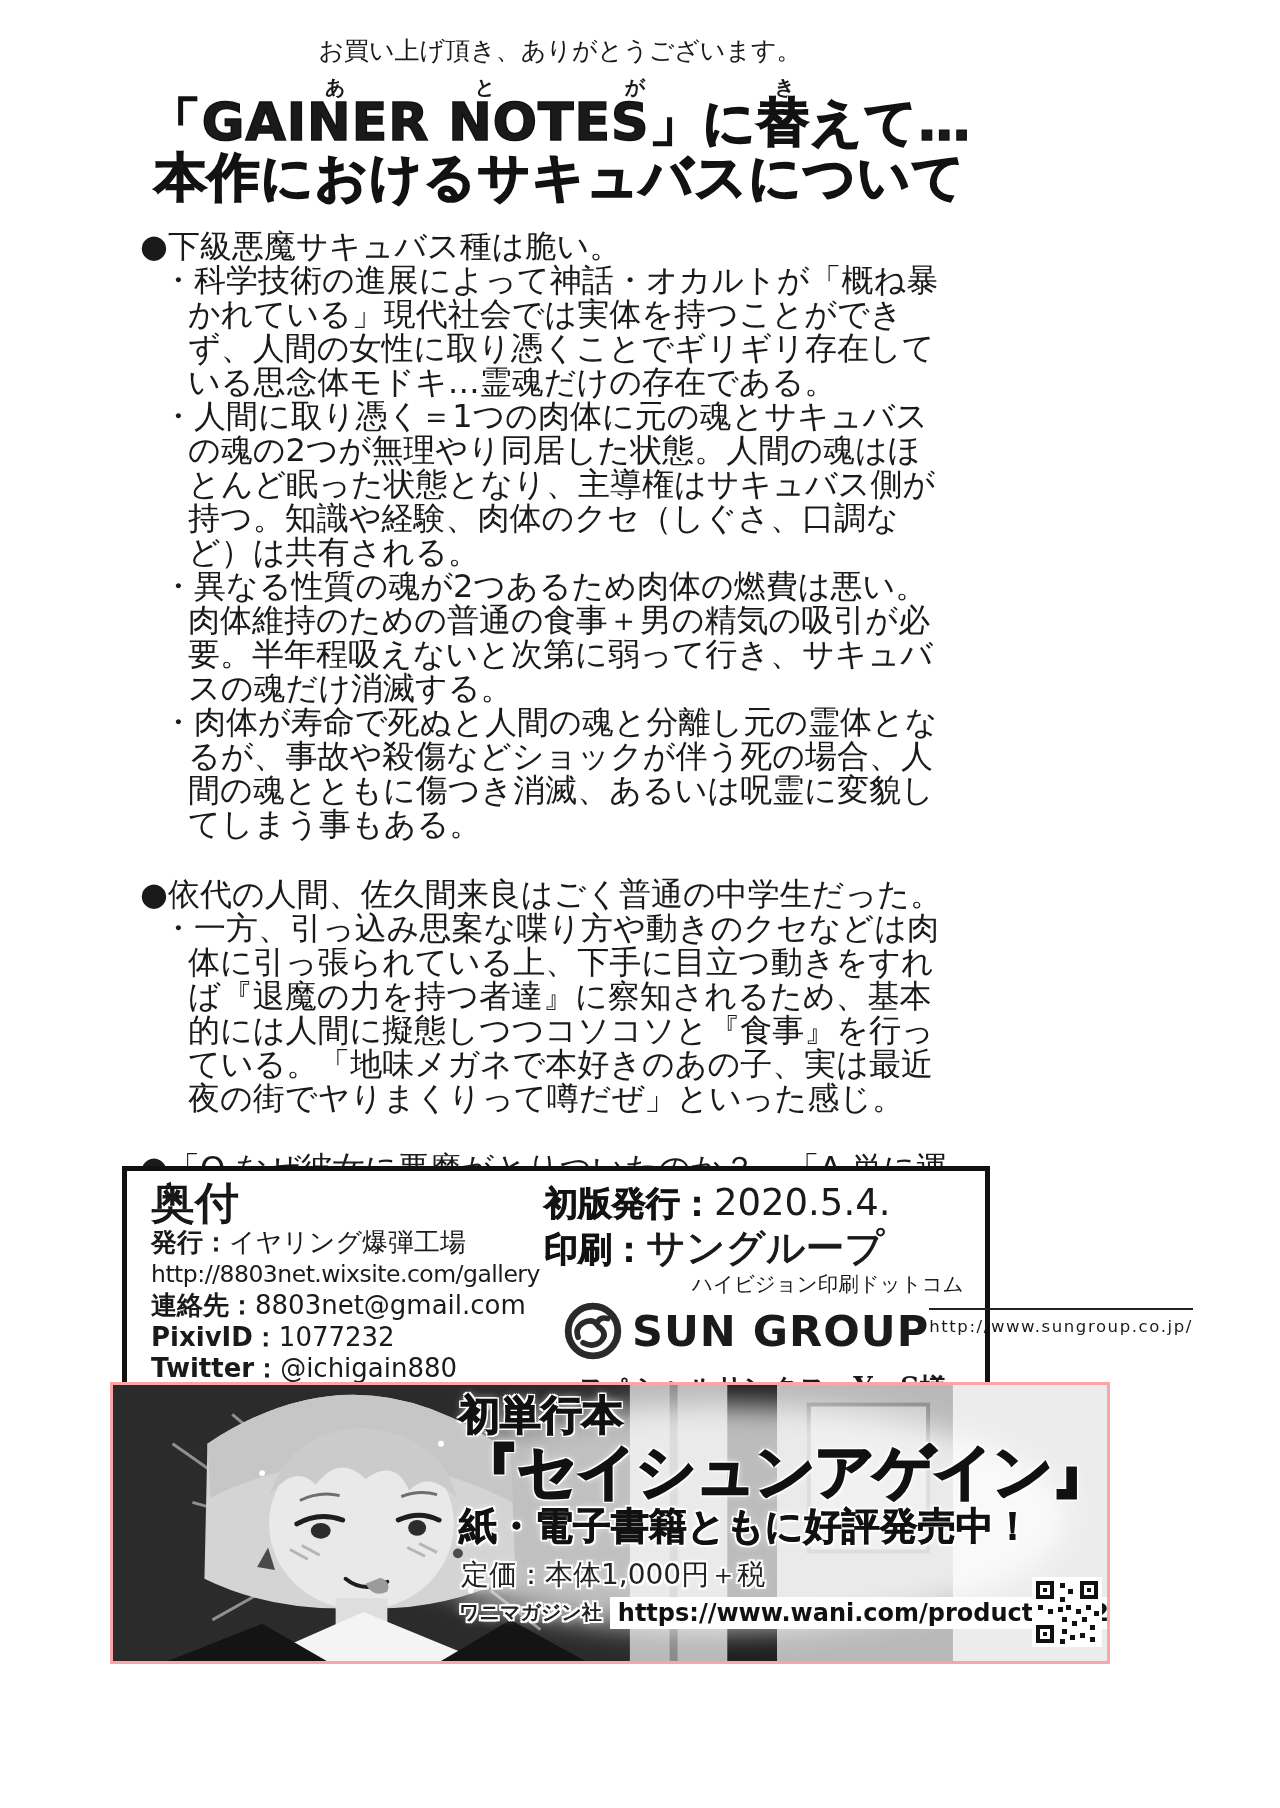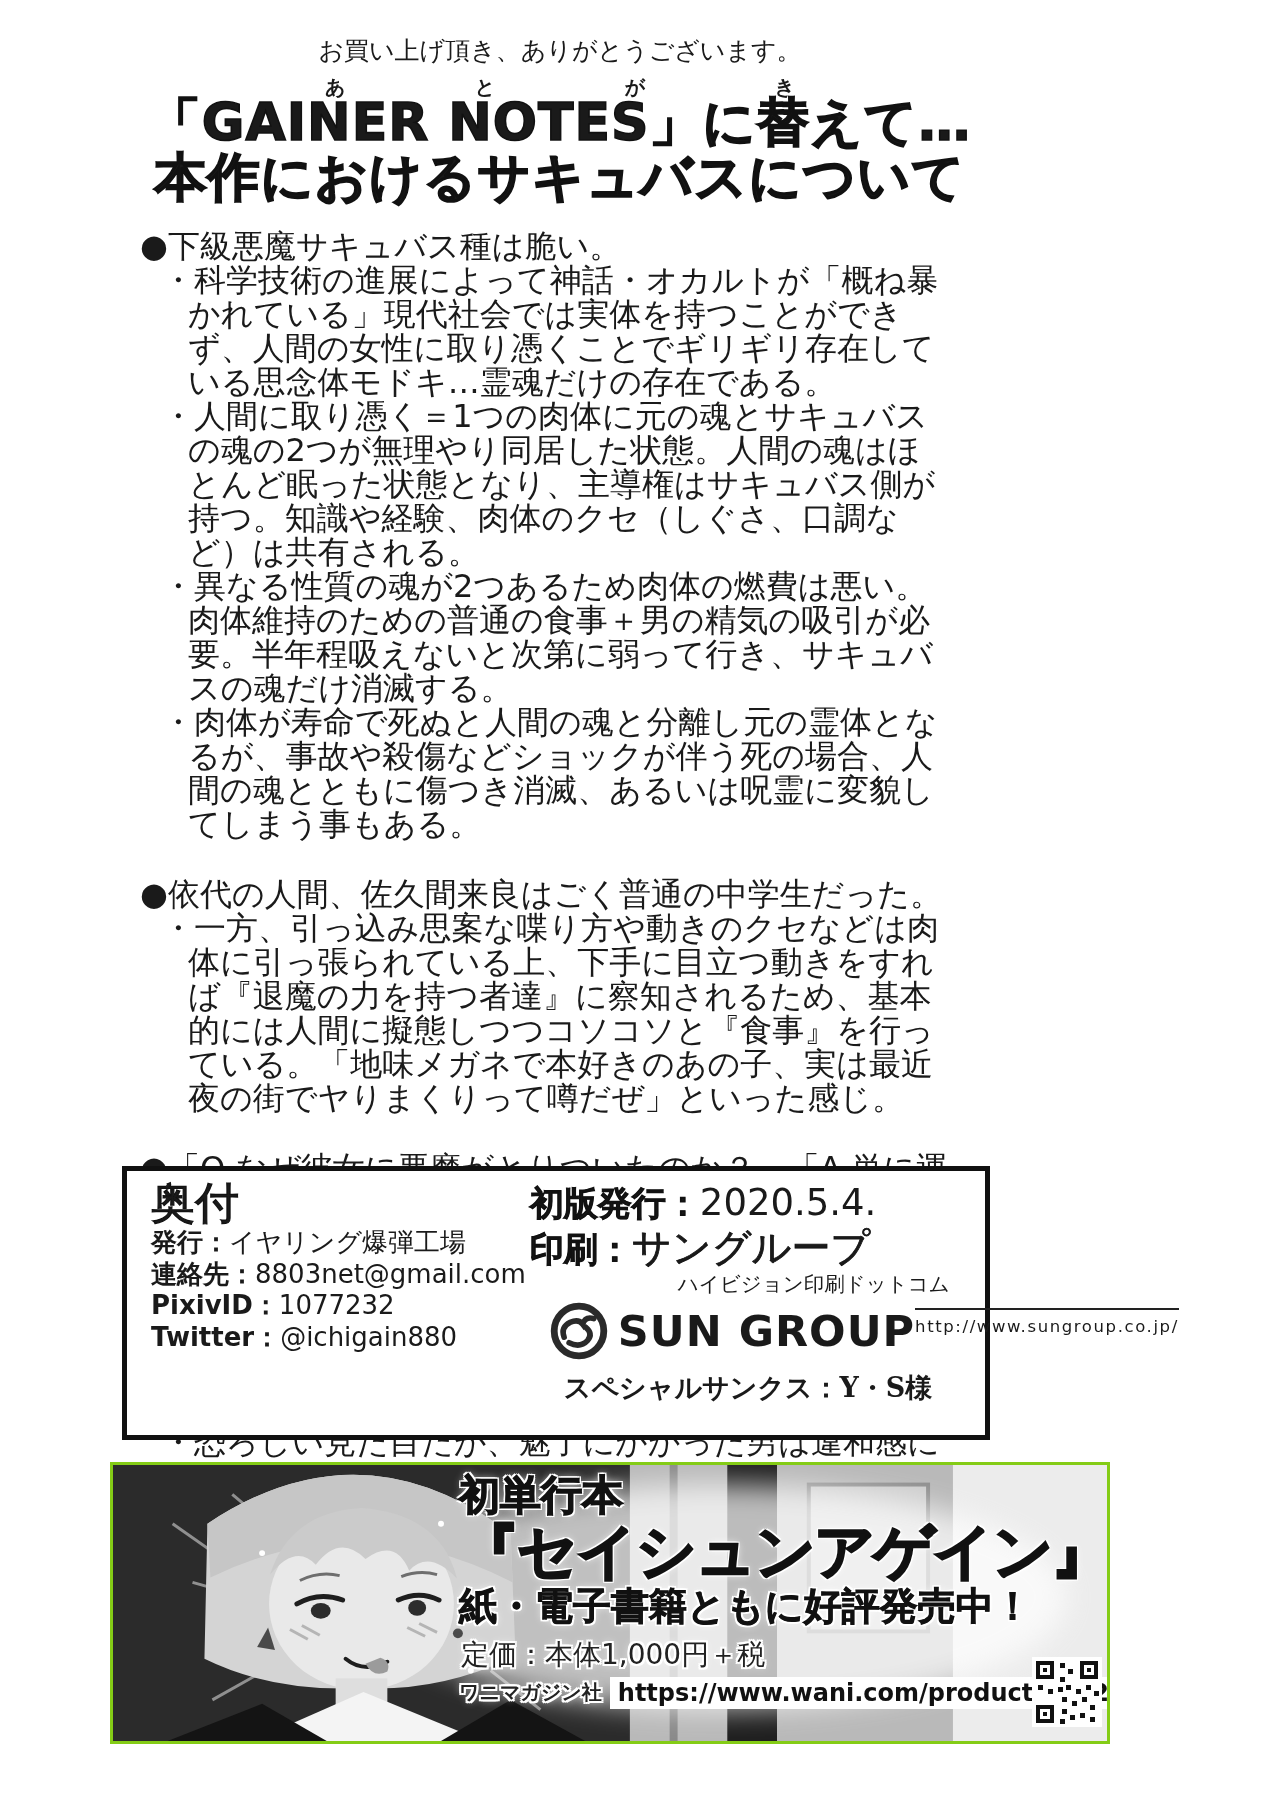--- a/index.html
+++ b/index.html
@@ -43,22 +43,22 @@
   .pr-val { font-size:39px; font-weight:400; -webkit-text-stroke:0.8px #111; }
   .pr-sub { font-size:20.5px; line-height:24px; margin-left:148px; }
   .logo-row { display:flex; align-items:center; margin:4px 0 0 18px; }
   .logo-icon { width:62px; height:62px; flex:0 0 auto; }
   .logo-right { margin-left:8px; display:flex; flex-direction:row; }
   .logo-text { font-size:43px; font-weight:bold; letter-spacing:1px; line-height:46px; white-space:nowrap; }
   .logo-url { border-top:2.5px solid #222; font-size:16.5px; letter-spacing:1.6px; text-align:right; padding-top:7px; white-space:nowrap; }
   .sp-thanks { font-family:"DejaVu Serif","Liberation Serif",serif; font-weight:bold; font-size:27px; margin:8px 0 0 34px; white-space:nowrap; }
   
   .advert {
-    position:absolute; left:110px; top:1462px; width:1000px; height:282px;
-    border:3px solid #84cc16; box-sizing:border-box; background:#2e2e2e; overflow:hidden;
+    position:absolute; left:110px; top:1382px; width:1000px; height:282px;
+    border:3px solid #fca5a5; box-sizing:border-box; background:#2e2e2e; overflow:hidden;
   }
   .advert .art { position:absolute; left:0; top:0; width:100%; height:100%; }
   .ad-text { position:absolute; left:346px; top:8px; }
   .outlined {
     text-shadow:-2px 0 0 #fff,2px 0 0 #fff,0 -2px 0 #fff,0 2px 0 #fff,
       -2px -2px 0 #fff,2px 2px 0 #fff,-2px 2px 0 #fff,2px -2px 0 #fff,0 0 9px #fff;
   }
   .ad-badge { margin:0; font-size:41px; font-weight:900; color:#111; -webkit-text-stroke:1.4px #111; line-height:1.1; }
   .ad-title { margin:0; font-size:60px; font-weight:900; color:#111; -webkit-text-stroke:2px #111; letter-spacing:-2px; line-height:1.12; }
   .ad-sub { margin:0; font-size:38px; font-weight:800; color:#111; -webkit-text-stroke:0.8px #111; line-height:1.15; }
@@ -104,20 +104,21 @@
     <div class="section">
       <p class="sec-heading">●夢の中でだけ本来の悪魔的な姿を見せる事ができる（本作18ページ）。</p>
       <p class="bullet">・恐ろしい見た目だが、魅了にかかった男は違和感にすら気がつけない。</p>
     </div>
   </div>
 
   <div class="colophon">
     <div class="col-left">
       <p class="col-title">奥付</p>
       <div class="col-row"><span class="lbl">発行：</span><span>イヤリング爆弾工場</span></div>
+      <div class="col-row url-row"><span class="lbl"></span><span>http://8803net.wixsite.com/gallery</span></div>
       <div class="col-row"><span class="lbl">連絡先：</span><span>8803net@gmail.com</span></div>
       <div class="col-row"><span class="lbl">PixivID：</span><span>1077232</span></div>
       <div class="col-row"><span class="lbl">Twitter：</span><span>@ichigain880</span></div>
     </div>
     <div class="col-right">
       <div class="fe-line"><span class="fe-lbl">初版発行：</span><span class="fe-val">2020.5.4.</span></div>
       <div class="pr-line"><span class="pr-lbl">印刷：</span><span class="pr-val">サングループ</span></div>
       <div class="pr-sub">ハイビジョン印刷ドットコム</div>
       <div class="logo-row">
         <span class="logo-icon">

